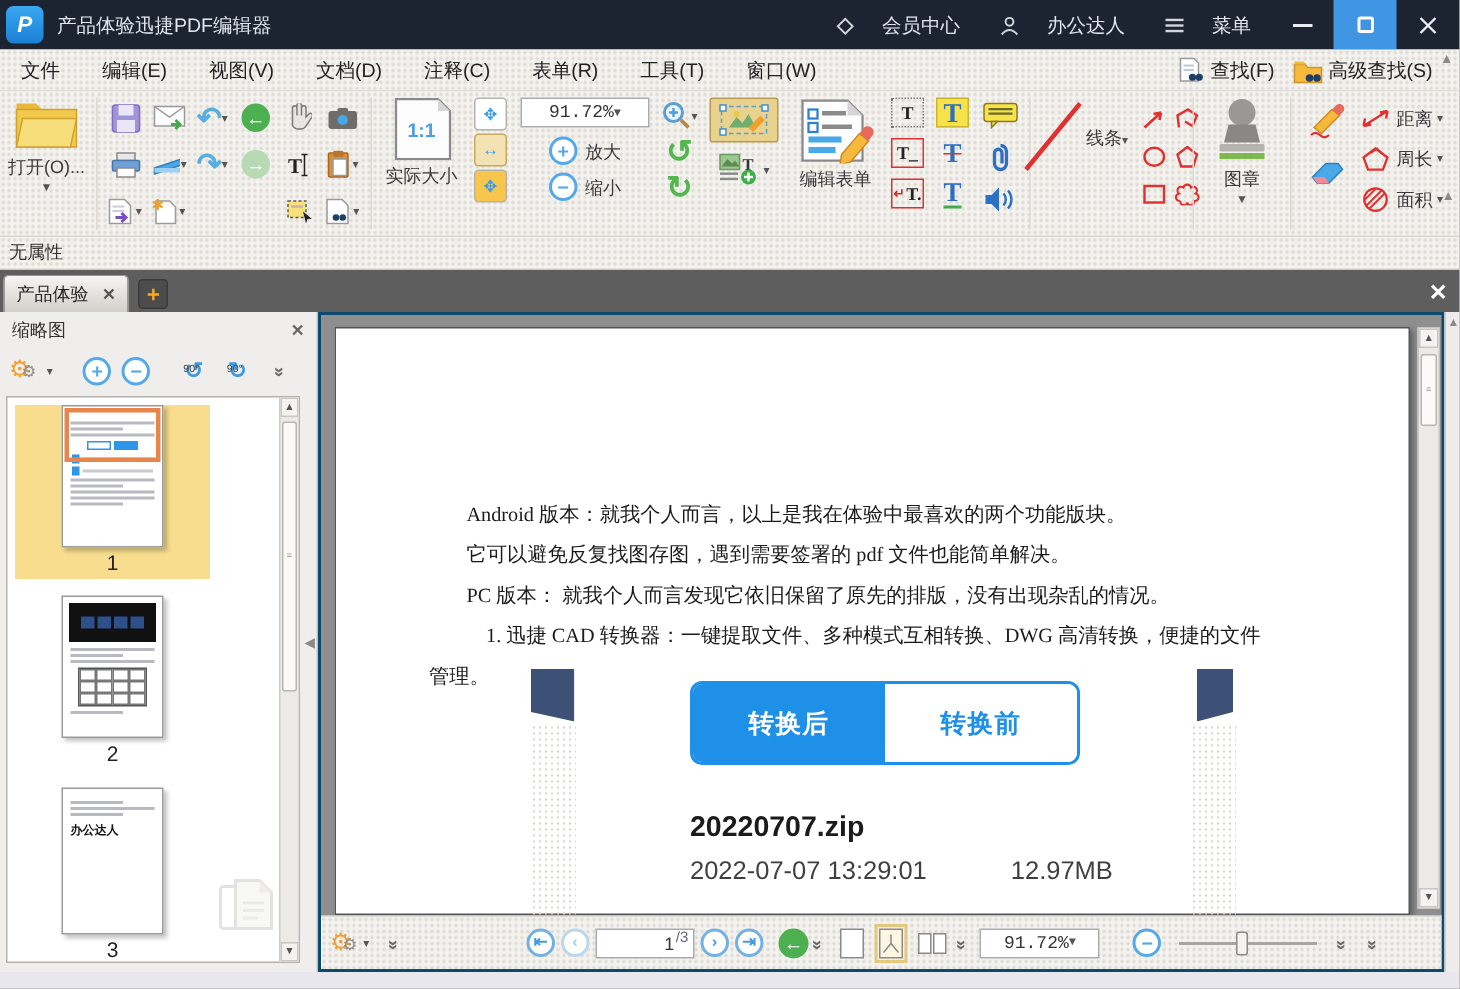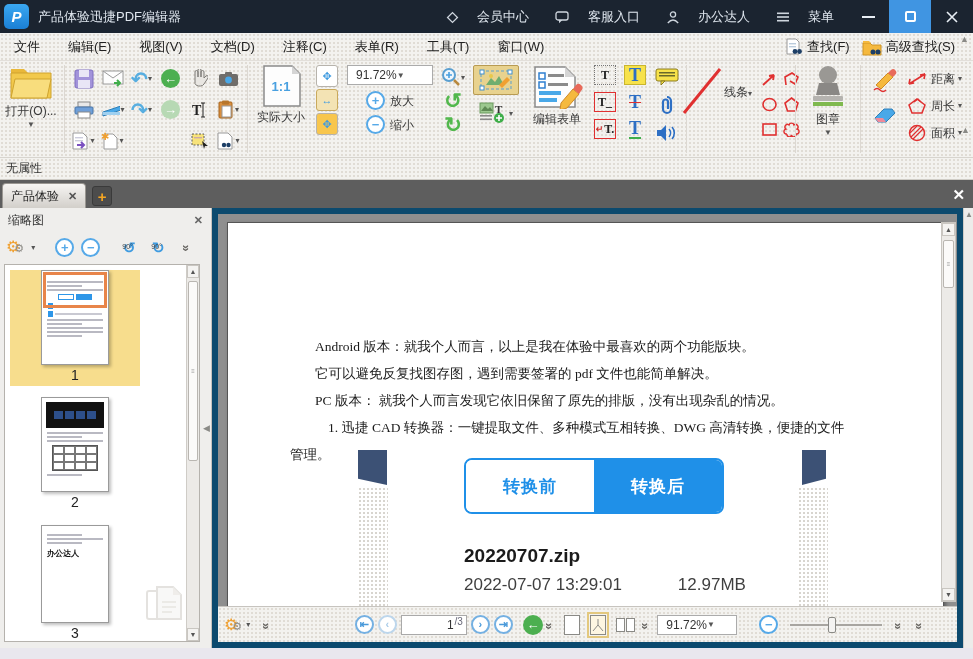--- a/index.html
+++ b/index.html
@@ -34,21 +34,21 @@
   .ic { width:24px; height:24px; display:flex; align-items:center; justify-content:center; }
   .grid6 { display:grid; grid-template-columns:repeat(6,29px); grid-auto-rows:31px; align-items:center; justify-items:center; padding:2px 2px 0 2px; }
   .glyph-blue { color:#58aee0; font-size:20px; font-weight:bold; line-height:1; }
   .circ { width:19px; height:19px; border-radius:50%; display:flex; align-items:center; justify-content:center; color:#fff; font-size:13px; font-weight:bold; line-height:1; }
   .circ.green { background:#4caf50; }
   .circ.green-dim { background:#b7d9b4; }
   .circ-o { width:19px; height:19px; border-radius:50%; border:2px solid #56a9e8; color:#56a9e8; display:flex; align-items:center; justify-content:center; font-size:13px; font-weight:bold; line-height:1; background:#fff; }
   .fit-ic { width:22px; height:22px; border:1px solid #b7b3ac; border-radius:3px; background:#fff; color:#3f9be0; font-size:11px; display:flex; align-items:center; justify-content:center; margin-bottom:2px; }
   .fit-ic.sel { background:#f3e3b4; border-color:#c9a95c; }
   .fit-ic.orange { background:#f8c64d; }
-  .zoom-combo { width:86px; height:20px; background:#fff; border:1px solid #ababab; display:flex; align-items:center; font-size:12px; padding:0 8px; justify-content:flex-start; }
+  .zoom-combo { width:86px; height:20px; background:#fff; border:1px solid #ababab; display:flex; align-items:center; font-size:12px; padding:0 8px; justify-content:center;font-family:Liberation Mono, monospace; }
   .hl-btn { background:#e8d28e; border:1px solid #b89b52; border-radius:2px; }
   .t-box { width:22px; height:20px; display:flex; align-items:center; justify-content:center; font-family:"Liberation Serif",serif; font-weight:bold; font-size:12px; color:#222; }
   .t-dotted { border:1px dotted #777; }
   .t-red { border:1px solid #e03030; }
   .bigT { font-family:"Liberation Serif",serif; font-weight:bold; font-size:18px; color:#2d6fc4; line-height:1; }
   .shape { width:17px; height:15px; }
   .meas-row { display:flex; align-items:center; gap:3px; height:27px; }
   .toolbar-collapse { position:absolute; right:3px; top:64px; color:#8a8a86; font-size:9px; }
 
   
@@ -89,21 +89,21 @@
   .black-img div { width:9px; height:8px; background:#2d4f8a; }
   .mini-table { display:grid; grid-template-columns:repeat(4,1fr); margin:3px 10px; border:1px solid #555; }
   .mini-table div { height:8px; border:0.5px solid #777; }
   .wm-pages { position:absolute; right:14px; bottom:18px; width:40px; height:38px; opacity:.55; }
   .side-scroll { position:absolute; right:0; top:0; bottom:0; width:13px; background:#eceae7; border-left:1px solid #cfccc7; }
   .scr-btn { height:13px; display:flex; align-items:center; justify-content:center; font-size:7px; color:#555; background:#f4f3f1; border:1px solid #c9c6c1; }
   .scr-thumb { position:absolute; left:1px; right:1px; top:16px; height:180px; background:#fbfaf9; border:1px solid #b9b6b1; border-radius:2px; display:flex; align-items:center; justify-content:center; color:#999; font-size:6px; letter-spacing:0; }
   .side-handle { position:absolute; right:1px; top:215px; color:#8a8a86; font-size:9px; }
 
   
-  .docarea { position:absolute; left:212px; top:208px; width:751px; bottom:11px; background:#8f8f8f; border:6px solid #0c4a6e; }
+  .docarea { position:absolute; left:212px; top:208px; width:751px; bottom:11px; background:#8f8f8f; border:2px solid #0c4a6e; }
   .page { position:absolute; left:9px; top:8px; width:717px; height:398px; background:#fff; border:1px solid #555; box-shadow:2px 2px 4px rgba(0,0,0,.35); height:392px; }
   .pdf-text { position:absolute; left:62px; top:110px; right:40px; font-family:"Liberation Serif","DejaVu Serif",serif; font-size:13.5px; color:#1a1a1a; line-height:27px; }
   .pdf-text .ln { white-space:nowrap; }
   .pdf-text .ln.i1 { padding-left:25px; }
   .pdf-text .ln.i2 { padding-left:38px; }
   .q-mark { position:absolute; width:29px; height:35px; background:#3c5175; }
   .q-mark.l { left:130px; top:227px; clip-path:polygon(0 0,100% 0,100% 100%,0 82%); }
   .q-mark.r { left:574px; top:227px; width:24px; clip-path:polygon(0 0,100% 0,100% 82%,0 100%); }
   .q-dots { position:absolute; width:30px; height:128px; background-image:radial-gradient(#d8d5cf 0.8px, transparent 1px); background-size:4px 4px; }
   .q-dots.l { left:130px; top:264px; }
@@ -153,29 +153,20 @@
     <div class="tb-item">
       <span>
           <svg width="14" height="14">
             <rect x="4" y="4" width="7" height="7" transform="rotate(45 7.5 7.5)" fill="none" stroke="#cfd6de" stroke-width="1.3"></rect>
           </svg>
         </span>
       <span>会员中心</span>
     </div>
     <div class="tb-item">
       <span>
-          <svg width="15" height="14">
-            <rect x="1" y="2" width="12" height="8" rx="2" fill="none" stroke="#cfd6de" stroke-width="1.3"></rect>
-            <path d="M4 10 l0 3.2 l3.4 -3.2 z" fill="#cfd6de"></path>
-          </svg>
-        </span>
-      <span>客服入口</span>
-    </div>
-    <div class="tb-item">
-      <span>
           <svg width="14" height="14">
             <circle cx="7" cy="4.5" r="2.6" fill="none" stroke="#cfd6de" stroke-width="1.3"></circle>
             <path d="M1.8 13 q5.2 -6 10.4 0" fill="none" stroke="#cfd6de" stroke-width="1.3"></path>
           </svg>
         </span>
       <span>办公达人</span>
     </div>
     <div class="tb-item">
       <span>
           <svg width="14" height="12">
@@ -723,22 +714,22 @@
       <div class="ln i2">1.  迅捷 CAD 转换器：一键提取文件、多种模式互相转换、DWG 高清转换，便捷的文件</div>
       <div class="ln">管理。</div>
     </div>
 
     <div class="q-mark l"></div>
     <div class="q-mark r"></div>
     <div class="q-dots l"></div>
     <div class="q-dots r"></div>
 
     <div class="conv-tabs">
+      <div class="conv-tab after">转换后</div>
       <div class="conv-tab before">转换前</div>
-      <div class="conv-tab after">转换后</div>
     </div>
 
     <div class="zip-name">20220707.zip</div>
     <div class="zip-meta">
       <span>2022-07-07 13:29:01</span>
       <span>12.97MB</span>
     </div>
   </div>
 
   <div class="doc-scroll">

